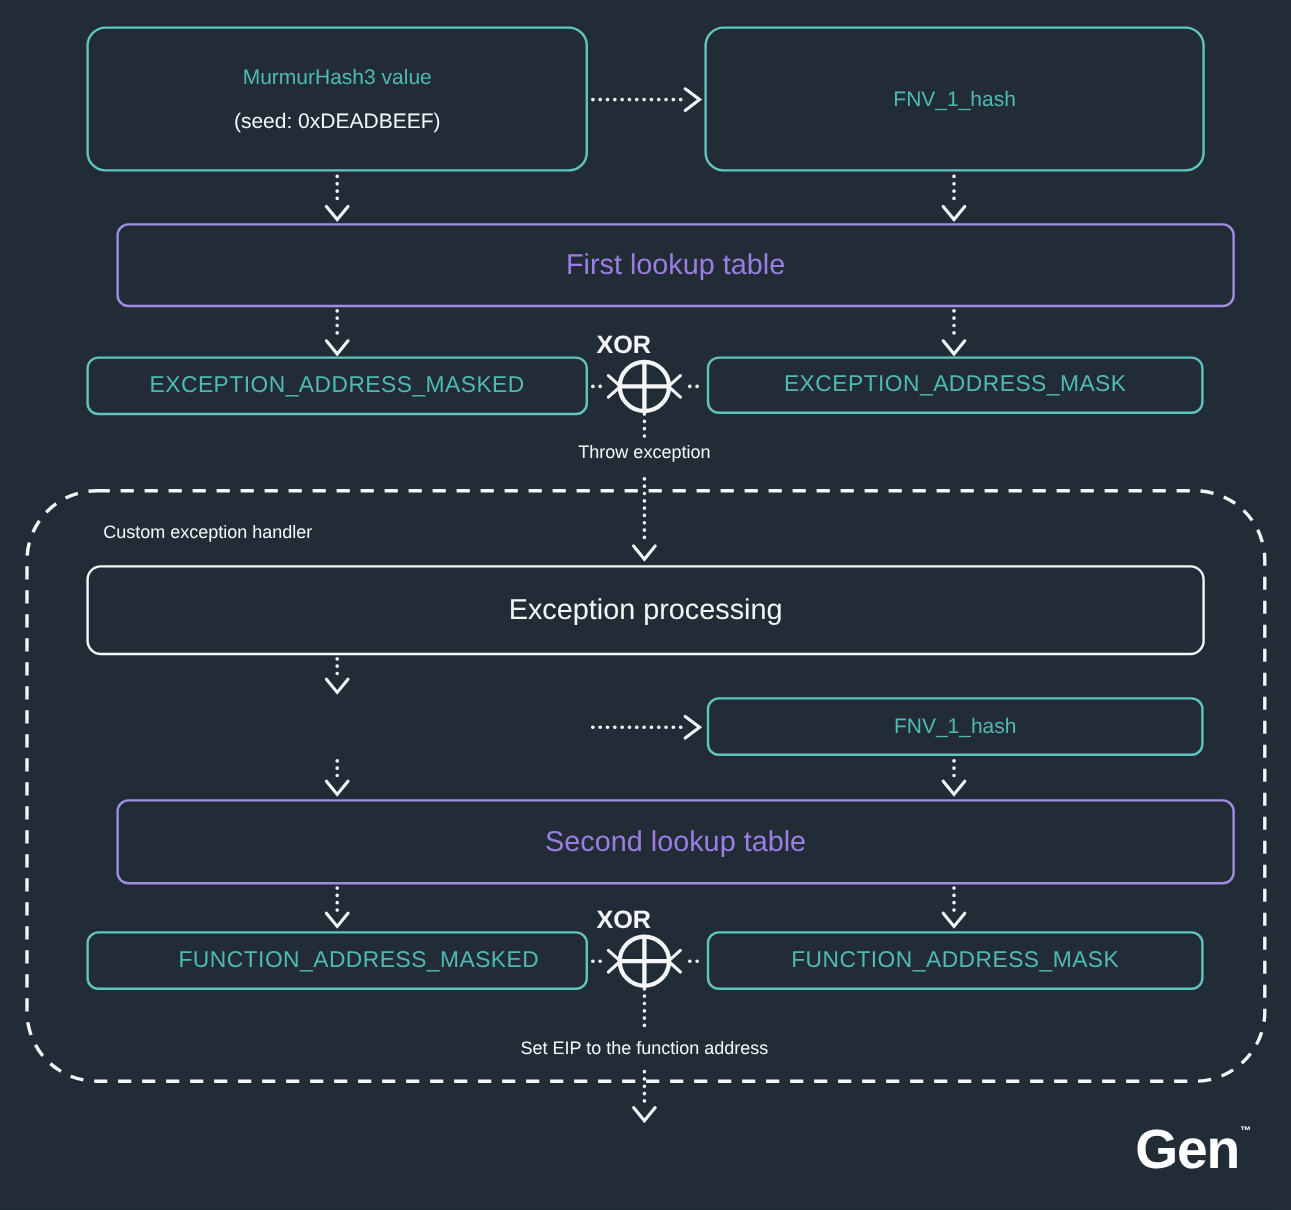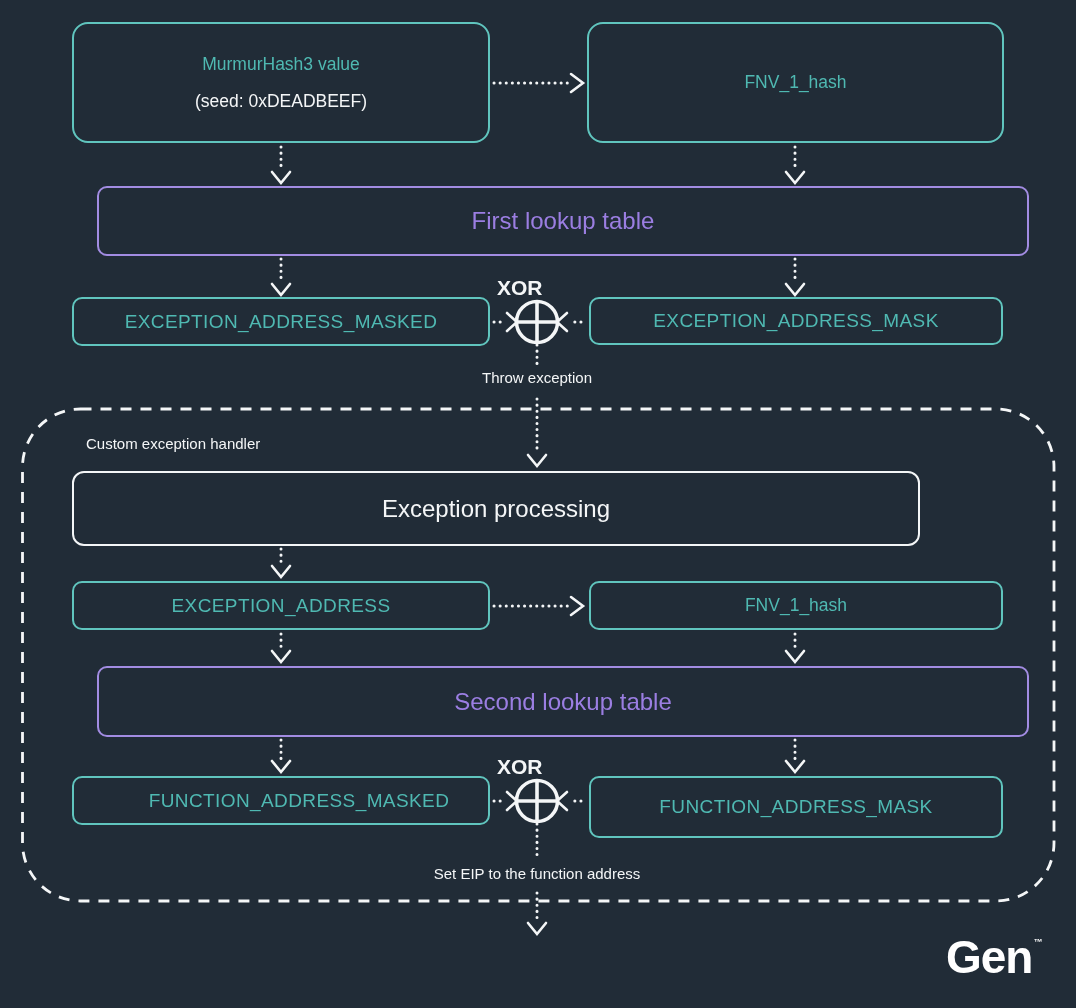--- a/index.html
+++ b/index.html
@@ -165,40 +165,37 @@
   </div>
   <div class="xorlabel" style="left:497px;top:276px;">XOR</div>
   <div class="box teal caps" style="left:589px;top:297px;width:414px;height:48px;">
     <div>EXCEPTION_ADDRESS_MASK</div>
   </div>
 
   <div class="annot" style="left:387px;top:369px;width:300px;">Throw exception</div>
 
   <div class="annot" style="left:86px;top:423px;width:330px;text-align:left;margin-top:12px;">Custom exception handler</div>
 
-  <div class="box whitebox titlefont" style="left:72px;top:471px;width:848px;height:75px;border-radius:12px;">
+  <div class="box whitebox titlefont" style="left:72px;top:471px;width:932px;height:75px;border-radius:12px;">
     <div>Exception processing</div>
   </div>
 
-  <div class="box teal caps" style="left:72px;top:581px;width:418px;height:49px;">
-    <div>EXCEPTION_ADDRESS</div>
-  </div>
   <div class="box teal nodefont" style="left:589px;top:581px;width:414px;height:49px;">
     <div>FNV_1_hash</div>
   </div>
 
   <div class="box purple titlefont" style="left:72px;top:666px;width:932px;height:71px;justify-content:center;">
     <div>Second lookup table</div>
   </div>
 
   <div class="box teal caps" style="left:72px;top:776px;width:418px;height:49px;padding-left:36px;">
     <div>FUNCTION_ADDRESS_MASKED</div>
   </div>
   <div class="xorlabel" style="left:497px;top:755px;">XOR</div>
-  <div class="box teal caps" style="left:589px;top:776px;width:414px;height:62px;">
+  <div class="box teal caps" style="left:589px;top:776px;width:414px;height:49px;">
     <div>FUNCTION_ADDRESS_MASK</div>
   </div>
 
   <div class="annot" style="left:337px;top:865px;width:400px;">Set EIP to the function address</div>
 
   <div id="gen-logo">
     <span>Gen</span>
       <span class="tm">™</span>
   </div>
 

